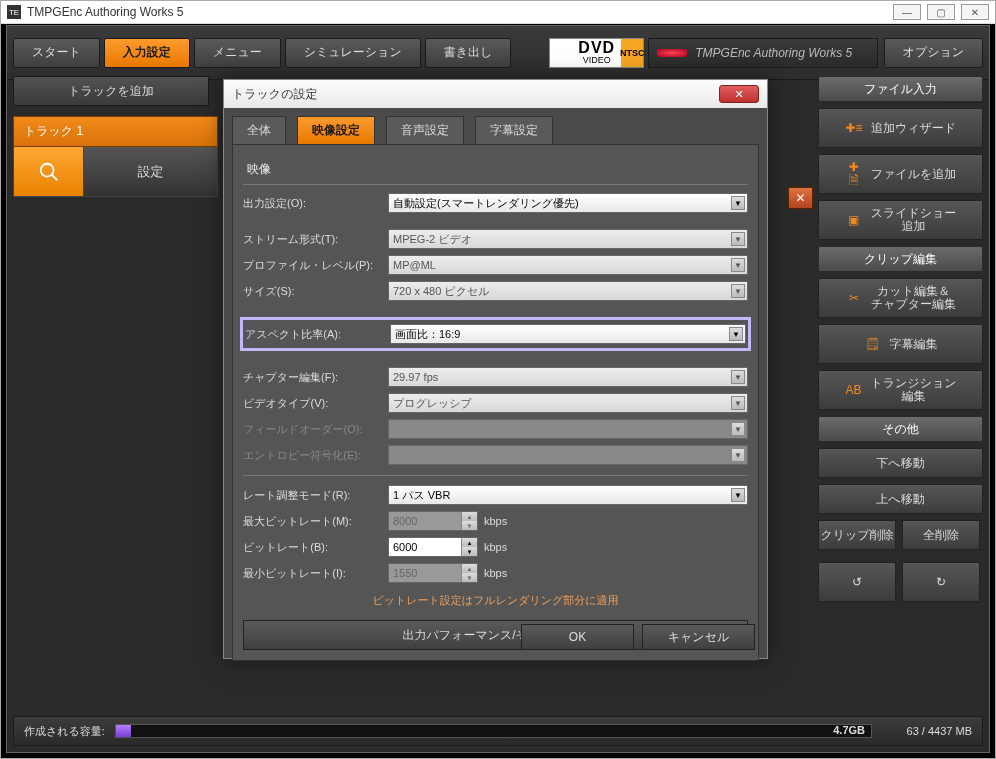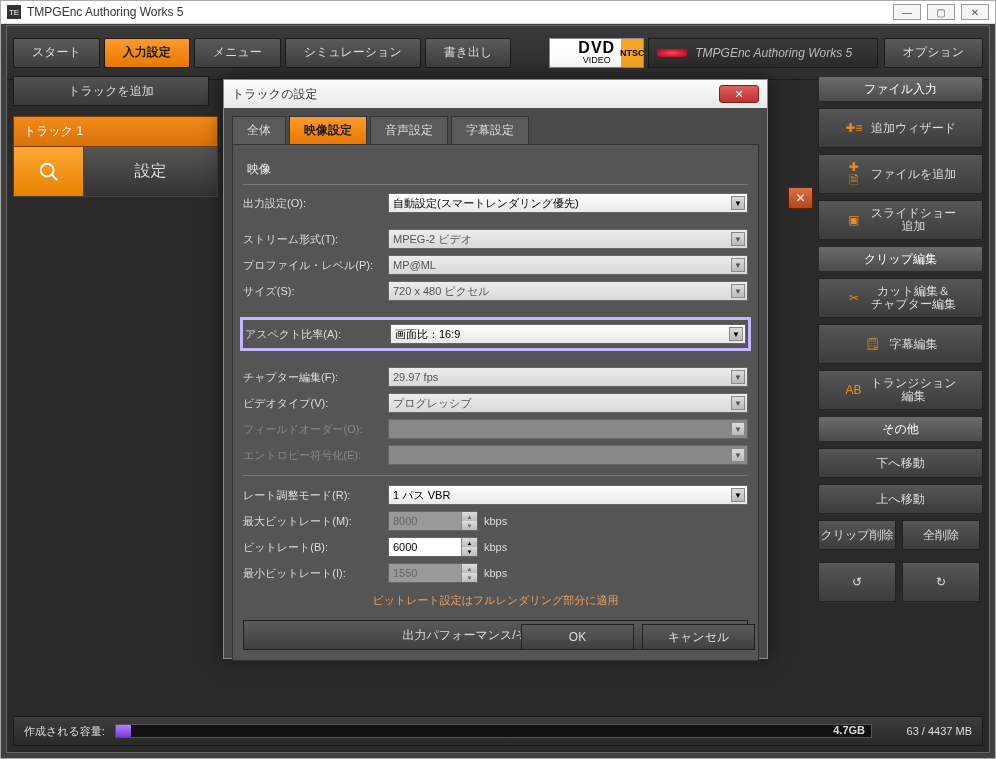--- a/index.html
+++ b/index.html
@@ -1,19 +1,19 @@
 <!DOCTYPE html>
 <html><head>
 <meta charset="utf-8">
 <style>
 * { box-sizing: border-box; margin: 0; padding: 0; font-family: "MS UI Gothic", "Meiryo", sans-serif; }
 body { background: #f0f0f0; width: 996px; height: 759px; overflow: hidden; position: relative; }
 
 
-.outer-window { position: absolute; left: 0; top: 0; width: 996px; height: 759px; background: #404040; border: 1px solid #aaa; }
+.outer-window { position: absolute; left: 0; top: 0; width: 996px; height: 759px; background: #000000; border: 1px solid #aaa; }
 .outer-title { height: 23px; display: flex; align-items: center; padding: 0 6px; background: #fff; color: #333; font-size: 12px; border-bottom: 1px solid #ddd; }
 .outer-title .ico { width: 14px; height: 14px; background: #333; margin-right: 6px; display: inline-flex; align-items: center; justify-content: center; color: #fff; font-size: 8px; }
 .winbtns { margin-left: auto; display: flex; gap: 6px; }
 .winbtn { width: 28px; height: 16px; border: 1px solid #999; background: #f5f5f5; font-size: 10px; display: flex; align-items: center; justify-content: center; color: #555; cursor: pointer; }
 
 .app-body { position: absolute; left: 5px; top: 24px; right: 5px; bottom: 5px; background: #2a2a2a; border: 1px solid #666; }
 
 
 .top-bar { height: 54px; background: linear-gradient(#3a3a3a,#2d2d2d); display: flex; align-items: center; padding: 4px 6px; gap: 4px; border-bottom: 1px solid #1a1a1a; }
 .tb-btn { height: 30px; padding: 0 18px; background: linear-gradient(#5a5a5a,#3f3f3f); border: 1px solid #1a1a1a; color: #ddd; font-size: 12px; display: flex; align-items: center; justify-content: center; cursor: pointer; border-radius: 2px; }
@@ -28,42 +28,42 @@
 .sub-bar { position: absolute; top: 50px; left: 6px; right: 6px; height: 30px; display: flex; gap: 6px; }
 .sub-btn { flex: 0 0 196px; background: linear-gradient(#525252,#3a3a3a); border: 1px solid #1a1a1a; color: #ddd; font-size: 12px; display: flex; align-items: center; justify-content: center; cursor: pointer; }
 .kbps-tag { position: absolute; right: 0; top: 0; width: 40px; height: 27px; background: #444; border: 1px solid #222; color: #ccc; font-size: 11px; display: flex; align-items: center; justify-content: center; }
 
 
 .track-pane { position: absolute; top: 90px; left: 6px; width: 205px; height: 100px; }
 .track-header { background: linear-gradient(#f28a1b,#d8720a); color: #fff; font-size: 12px; padding: 6px 10px; border: 1px solid #7a3f00; }
 .track-row { height: 50px; background: #1e1e1e; border: 1px solid #444; border-top: none; display: flex; }
 .track-mag { width: 70px; background: linear-gradient(#ffa733,#e78200); display: flex; align-items: center; justify-content: center; border-right: 1px solid #444; }
 .track-mag svg { width: 22px; height: 22px; fill: none; stroke: #fff; stroke-width: 2; }
-.track-set { flex: 1; display: flex; align-items: center; justify-content: center; background: linear-gradient(#555,#333); color: #ddd; font-size: 16px; cursor: pointer; }
+.track-set { flex: 1; display: flex; align-items: center; justify-content: center; background: linear-gradient(#555,#333); color: #ddd; font-size: 13px; cursor: pointer; }
 
 
 .sidebar { position: absolute; top: 50px; right: 6px; width: 165px; bottom: 60px; display: flex; flex-direction: column; gap: 6px; }
 .side-head { height: 26px; background: linear-gradient(#6b6b6b,#4b4b4b); color: #fff; font-size: 12px; display: flex; align-items: center; justify-content: center; border: 1px solid #2a2a2a; border-radius: 2px; }
 .side-btn { height: 40px; background: linear-gradient(#565656,#3c3c3c); border: 1px solid #222; color: #ddd; font-size: 12px; display: flex; align-items: center; justify-content: center; gap: 8px; cursor: pointer; text-align: center; line-height: 13px; }
 .side-btn.small { height: 30px; }
 .side-btn .ico-box { width: 18px; display: flex; justify-content: center; color: #f28a1b; }
 .side-btn.half { width: 78px; }
 .half-row { display: flex; gap: 6px; }
 
 
 .status-bar { position: absolute; left: 6px; right: 6px; bottom: 6px; height: 30px; background: linear-gradient(#3c3c3c,#2a2a2a); border: 1px solid #1a1a1a; display: flex; align-items: center; padding: 0 10px; color: #ddd; font-size: 11px; gap: 10px; }
 .progress { flex: 1; height: 14px; background: #111; border: 1px solid #555; position: relative; }
 .progress-fill { position: absolute; left: 0; top: 0; bottom: 0; width: 2%; background: linear-gradient(#b77dff,#7a3fd6); }
 .progress-label { position: absolute; right: 6px; top: -1px; font-size: 11px; color: #ddd; font-weight: bold; }
 
 
 .modal { position: absolute; left: 222px; top: 78px; width: 545px; height: 580px; background: #4a4a4a; border: 1px solid #888; box-shadow: 0 0 20px rgba(0,0,0,.5); }
 .modal-title { height: 28px; background: linear-gradient(#fdfdfd,#e8e8e8); display: flex; align-items: center; padding: 0 8px; font-size: 12px; color: #333; }
 .modal-close { margin-left: auto; width: 40px; height: 18px; background: linear-gradient(#e06060,#c03030); border: 1px solid #802020; border-radius: 3px; color: #fff; font-size: 11px; display: flex; align-items: center; justify-content: center; cursor: pointer; }
-.modal-tabs { display: flex; padding: 8px 8px 0 8px; gap: 4px; background: #4a4a4a; }
+.modal-tabs { display: flex; padding: 8px 8px 0 8px; gap: 12px; background: #4a4a4a; }
 .mtab { padding: 5px 14px; background: #5a5a5a; border: 1px solid #333; border-bottom: none; color: #ddd; font-size: 12px; cursor: pointer; margin-right: -1px; }
 .mtab.active { background: linear-gradient(#ff9a2e,#e77800); color: #1a1a1a; font-weight: bold; text-align: center; }
 .modal-inner { margin: 0 8px 8px 8px; background: #555; border: 1px solid #333; padding: 4px 10px 10px 10px; }
 .section-head { color: #eee; font-size: 12px; padding: 6px 4px; border-bottom: 1px solid #777; margin-bottom: 6px; margin-top: 6px; }
 .frow { display: flex; align-items: center; height: 24px; margin: 2px 0; font-size: 11px; }
 .frow .lbl { width: 145px; color: #ddd; }
 .frow .lbl.dis { color: #888; }
 .frow .ctl { flex: 1; display: flex; align-items: center; gap: 6px; }
 .sel { flex: 1; height: 20px; background: linear-gradient(#fff,#e8e8e8); border: 1px solid #666; font-size: 11px; padding: 0 4px; display: flex; align-items: center; position: relative; cursor: pointer; }
 .sel.dis { background: #888; color: #555; }

